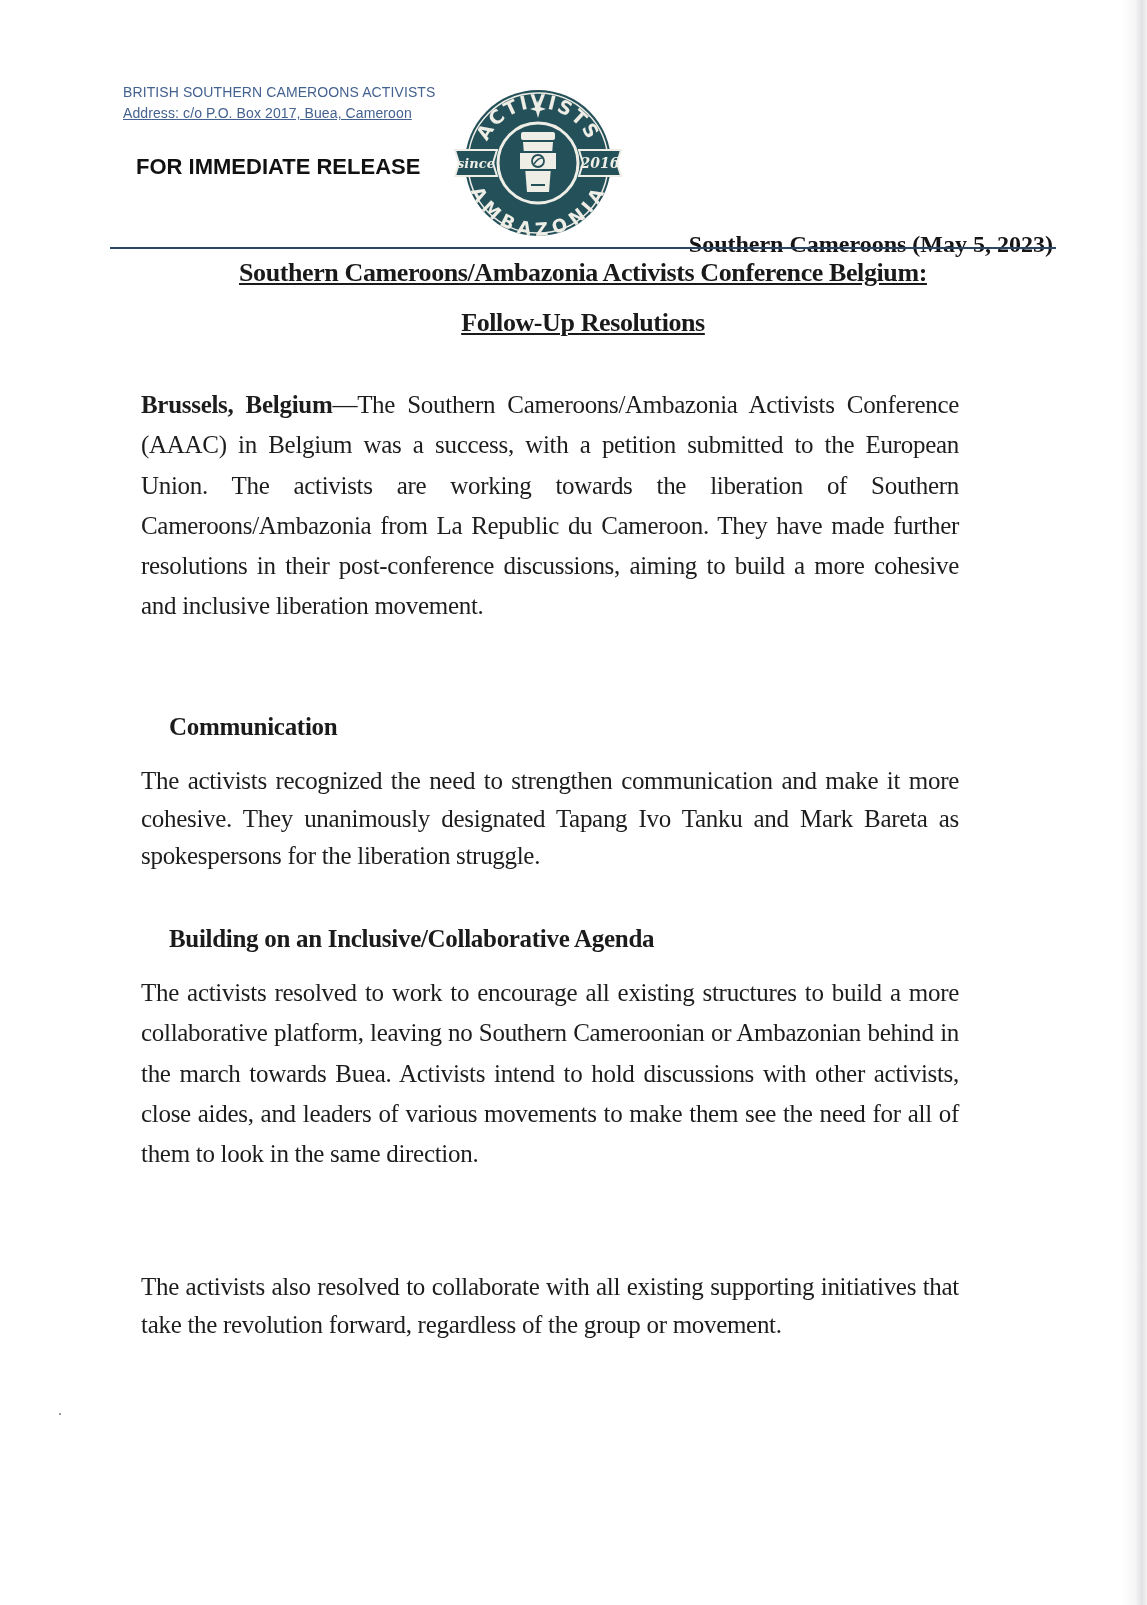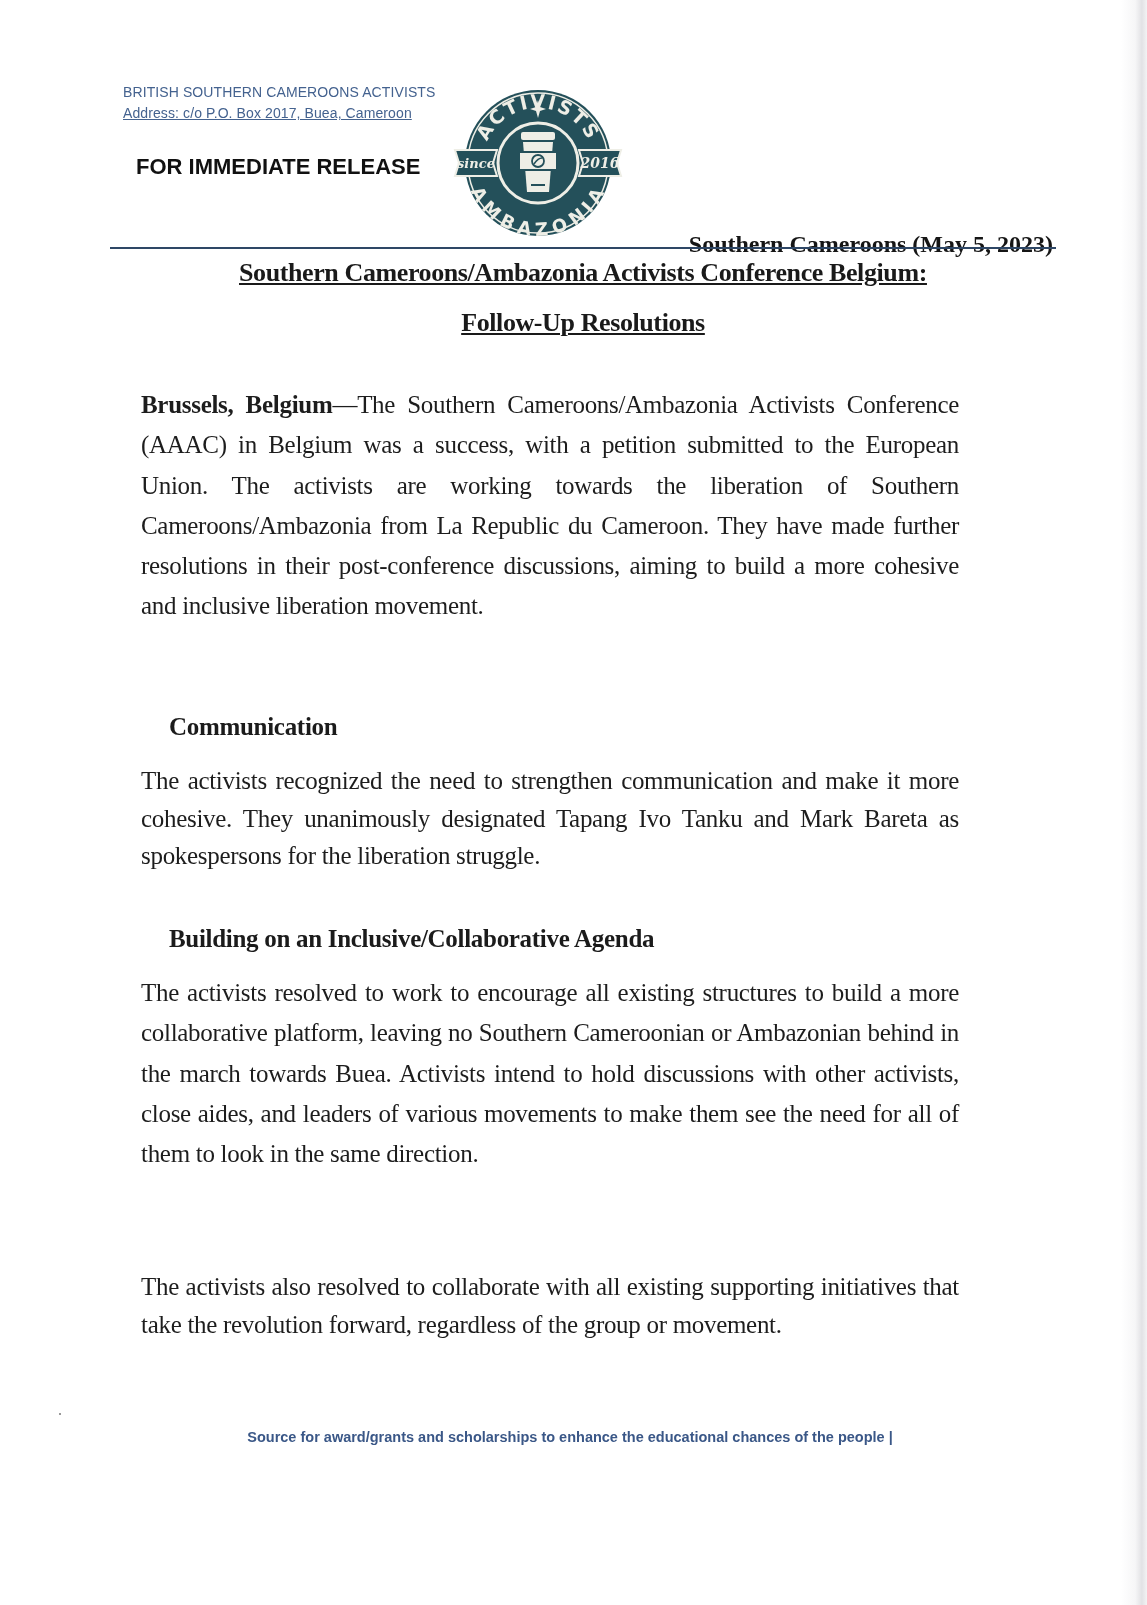--- a/index.html
+++ b/index.html
@@ -109,14 +109,13 @@
 <div class="section-heading" style="top:713px;">Communication</div>
 <div class="body-block tight" style="top:762px;">The activists recognized the need to strengthen communication and make it more cohesive. They unanimously designated Tapang Ivo Tanku and Mark Bareta as spokespersons for the liberation struggle.</div>
 
 <div class="section-heading" style="top:925px;">Building on an Inclusive/Collaborative Agenda</div>
 <div class="body-block" style="top:973px;">The activists resolved to work to encourage all existing structures to build a more collaborative platform, leaving no Southern Cameroonian or Ambazonian behind in the march towards Buea. Activists intend to hold discussions with other activists, close aides, and leaders of various movements to make them see the need for all of them to look in the same direction.</div>
 <div class="body-block tight" style="top:1268px;">The activists also resolved to collaborate with all existing supporting initiatives that take the revolution forward, regardless of the group or movement.</div>
 
 <div class="stray-dot"></div>
 
 <div class="footer">
-  <div>Source for award/grants and scholarships to enhance the educational chances of the people |</div>
 </div>
 
 </body></html>

